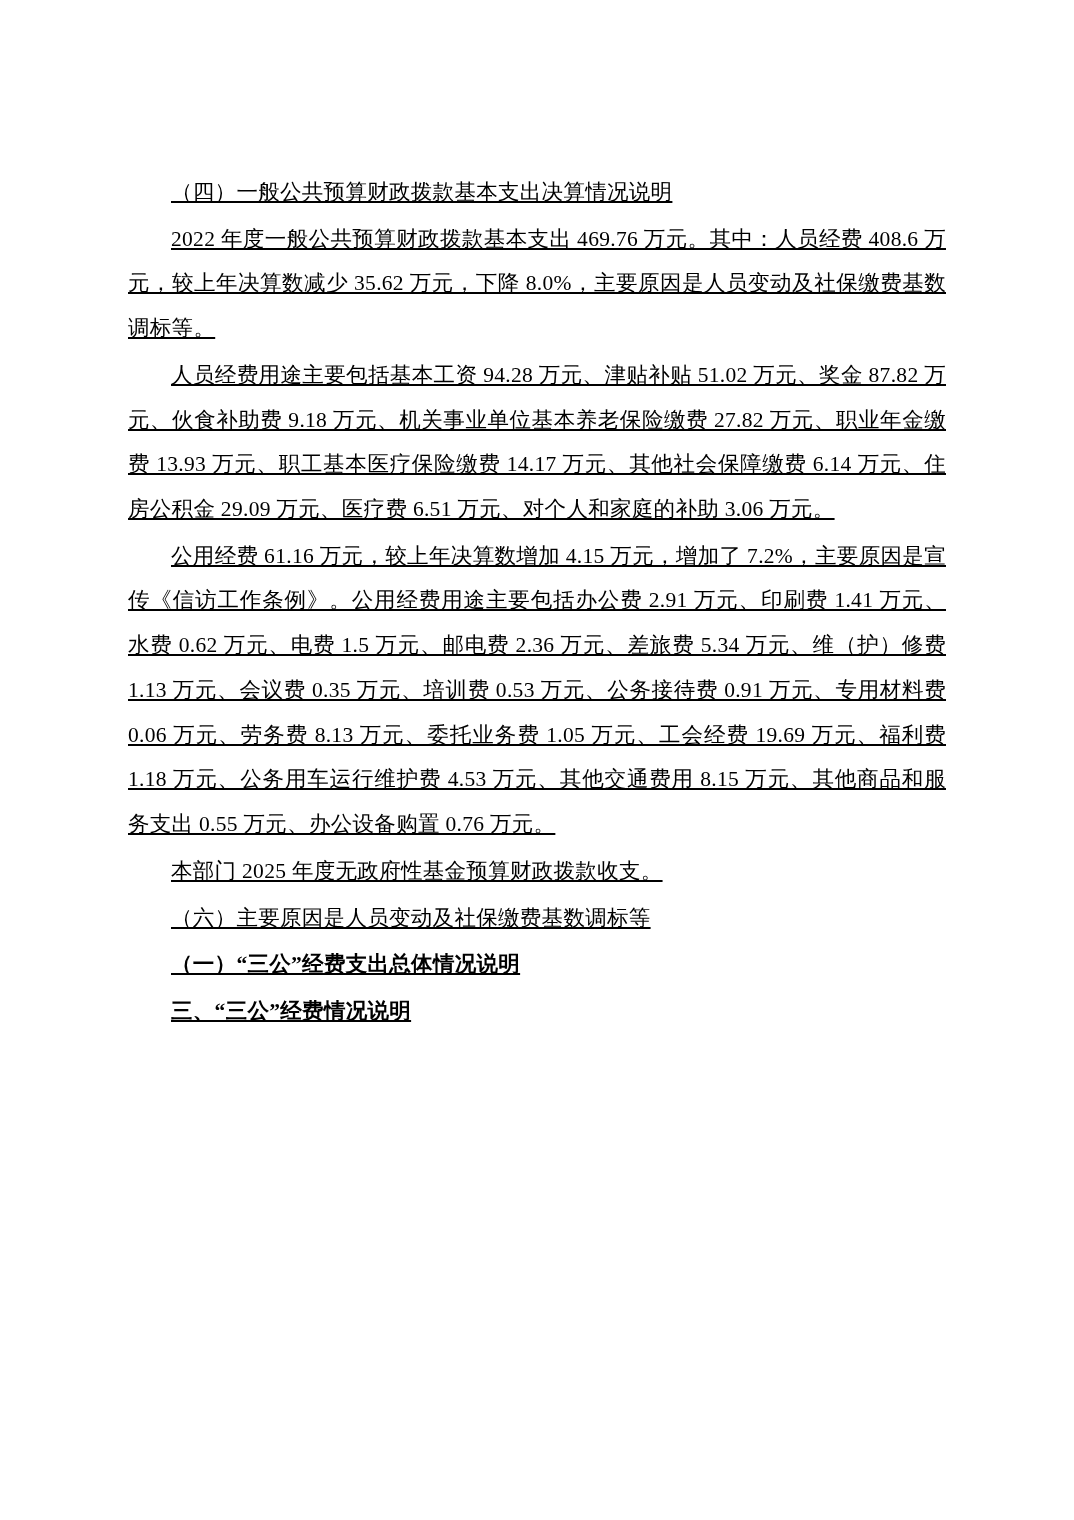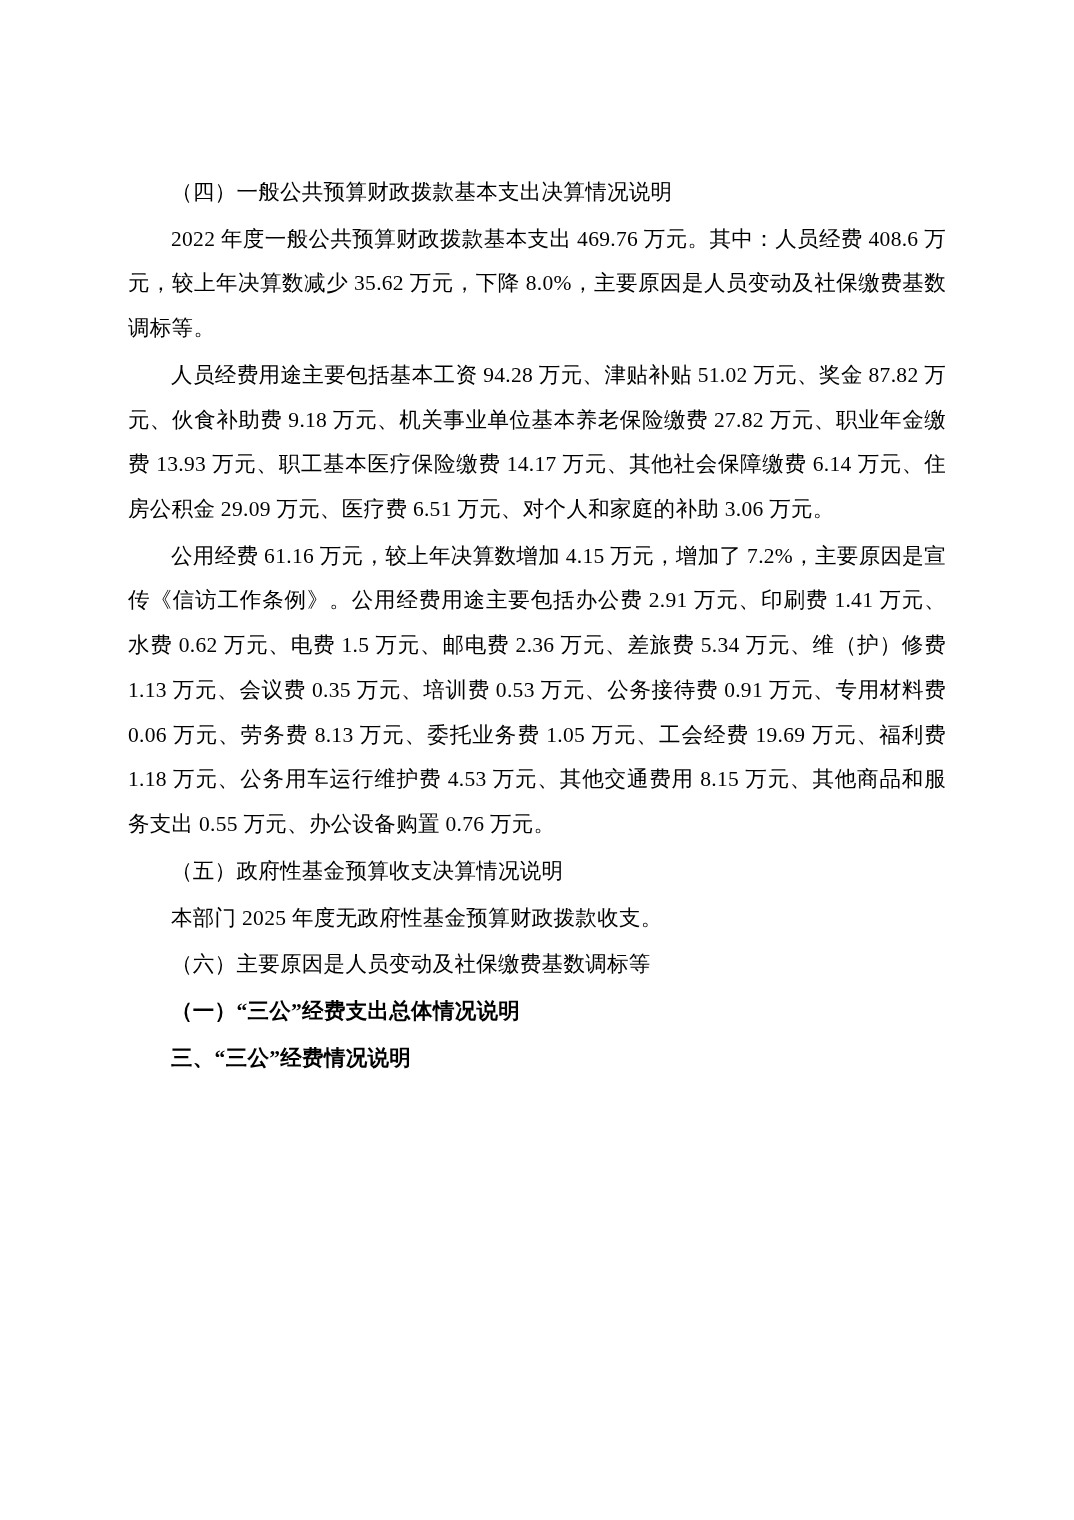--- a/index.html
+++ b/index.html
@@ -24,20 +24,21 @@
   .doc-body {
     font-size: 21.5px;
     line-height: 2.08;
     text-align: justify;
     text-justify: inter-ideograph;
   }
   p {
     margin: 0 0 0 0;
     text-indent: 2em;
     letter-spacing: 0.3px;
+    text-decoration: underline;
   }
   p.heading {
     font-weight: bold;
   }
   
   .blk {
     margin-bottom: 2px;
   }
 </style>
 </head>
@@ -47,21 +48,20 @@
   <div class="doc-body">
 
     <p class="blk">（四）一般公共预算财政拨款基本支出决算情况说明</p>
 
     <p class="blk">2022 年度一般公共预算财政拨款基本支出 469.76 万元。其中：人员经费 408.6 万元，较上年决算数减少 35.62 万元，下降 8.0%，主要原因是人员变动及社保缴费基数调标等。</p>
 
     <p class="blk">人员经费用途主要包括基本工资 94.28 万元、津贴补贴 51.02 万元、奖金 87.82 万元、伙食补助费 9.18 万元、机关事业单位基本养老保险缴费 27.82 万元、职业年金缴费 13.93 万元、职工基本医疗保险缴费 14.17 万元、其他社会保障缴费 6.14 万元、住房公积金 29.09 万元、医疗费 6.51 万元、对个人和家庭的补助 3.06 万元。</p>
 
     <p class="blk">公用经费 61.16 万元，较上年决算数增加 4.15 万元，增加了 7.2%，主要原因是宣传《信访工作条例》。公用经费用途主要包括办公费 2.91 万元、印刷费 1.41 万元、水费 0.62 万元、电费 1.5 万元、邮电费 2.36 万元、差旅费 5.34 万元、维（护）修费 1.13 万元、会议费 0.35 万元、培训费 0.53 万元、公务接待费 0.91 万元、专用材料费 0.06 万元、劳务费 8.13 万元、委托业务费 1.05 万元、工会经费 19.69 万元、福利费 1.18 万元、公务用车运行维护费 4.53 万元、其他交通费用 8.15 万元、其他商品和服务支出 0.55 万元、办公设备购置 0.76 万元。</p>
 
-    <p class="blk">（五）政府性基金预算收支决算情况说明</p>
 
     <p class="blk">本部门 2025 年度无政府性基金预算财政拨款收支。</p>
 
     <p class="blk">（六）主要原因是人员变动及社保缴费基数调标等</p>
 
 
     <p class="blk heading">（一）“三公”经费支出总体情况说明</p>
 
     <p class="blk heading">三、“三公”经费情况说明</p>
 

